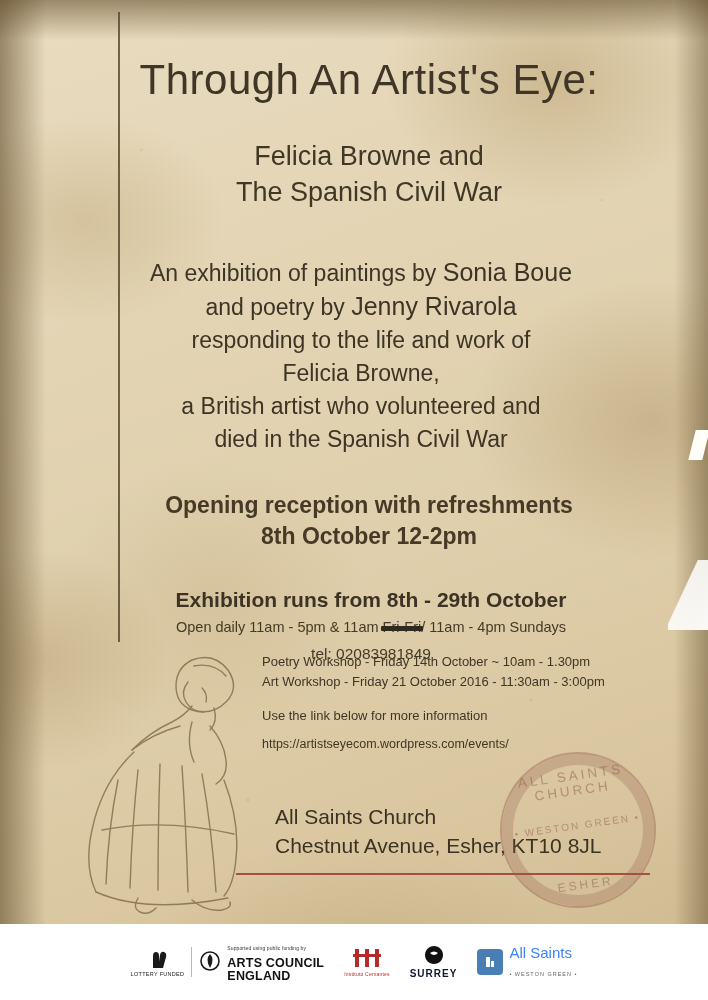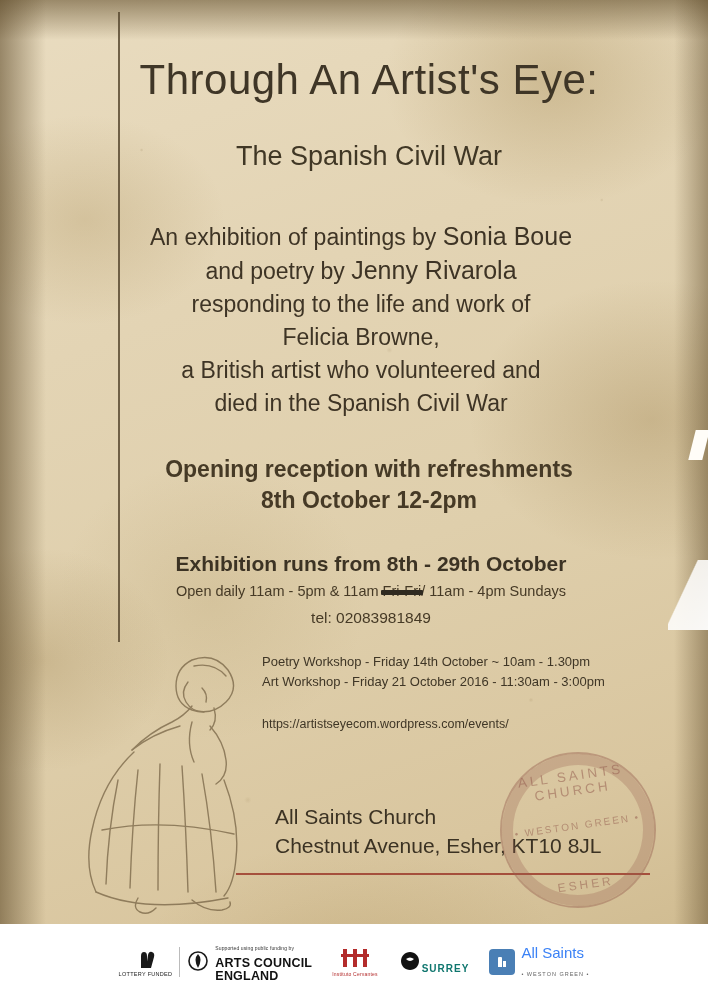--- a/index.html
+++ b/index.html
@@ -249,21 +249,21 @@
   }
   .arts-council .small {
     font-size: 5px; font-weight: 400; letter-spacing: 0.1px; display:block; margin-bottom: 2px; color:#333;
   }
   .instituto {
     display: flex; flex-direction: column; align-items: center; color: #b32b2b;
   }
   .instituto .bars { font-size: 20px; line-height: 18px; letter-spacing: -1px; }
   .instituto .nm { font-size: 5px; color: #b32b2b; letter-spacing: 0.2px; }
   .surrey {
-    display: flex; flex-direction: row; align-items: flex-end; color: #0f766e;
+    display: flex; flex-direction: column; align-items: center; color: #0f172a;
   }
   .surrey .crest { font-size: 17px; line-height: 17px; }
   .surrey .nm { font-size: 10px; font-weight: 700; letter-spacing: 1px; }
   .allsaints {
     display: flex; align-items: center; gap: 6px;
   }
   .allsaints .badge {
     width: 26px; height: 26px; border-radius: 4px; background: #4a7fb5;
     display: flex; align-items: center; justify-content: center; color: #fff; font-size: 15px;
   }
@@ -282,20 +282,21 @@
   <div class="tear2"></div>
   <div class="tear"></div>
 
   <div class="v-rule"></div>
 
   <div class="content">
 
     <div class="title">Through An Artist's Eye:</div>
 
     <div class="subtitle">
+      <div>Felicia Browne and</div>
       <div>The Spanish Civil War</div>
     </div>
 
     <div class="blurb">
       <div>
         <span>An exhibition of paintings by </span><span class="em">Sonia Boue</span>
       </div>
       <div>
         <span>and poetry by </span><span class="em">Jenny Rivarola</span>
       </div>
@@ -316,20 +317,21 @@
       <span class="opendaily"><span>Open daily 11am - 5pm &amp; 11am </span><span class="redaction">Fri-Fri</span><span>/ 11am - 4pm Sundays</span></span>
     </div>
 
     <div class="tel">tel: 02083981849</div>
   </div>
 
   <div class="workshops">
     <div>Poetry Workshop - Friday 14th October ~ 10am - 1.30pm</div>
     <div>Art Workshop - Friday 21 October 2016 - 11:30am - 3:00pm</div>
     <div class="gap"></div>
+    <div>Use the link below for more information</div>
     <div class="gap" style="height:8px"></div>
     <div class="link">https://artistseyecom.wordpress.com/events/</div>
   </div>
 
   <svg class="sketch" viewBox="0 0 230 300" xmlns="http://www.w3.org/2000/svg">
     <g fill="none" stroke="#6d5a3c" stroke-width="1.4" stroke-linecap="round" stroke-linejoin="round" opacity="0.85">
 
       <path d="M150 30 q22 -8 36 10 q12 18 -2 32 q-14 14 -34 8 q-16 -6 -16 -24 q0 -18 16 -26 z"></path>
       <path d="M152 36 q20 -4 32 10"></path>
       <path d="M146 52 q-8 10 -2 20 q6 10 18 10"></path>

